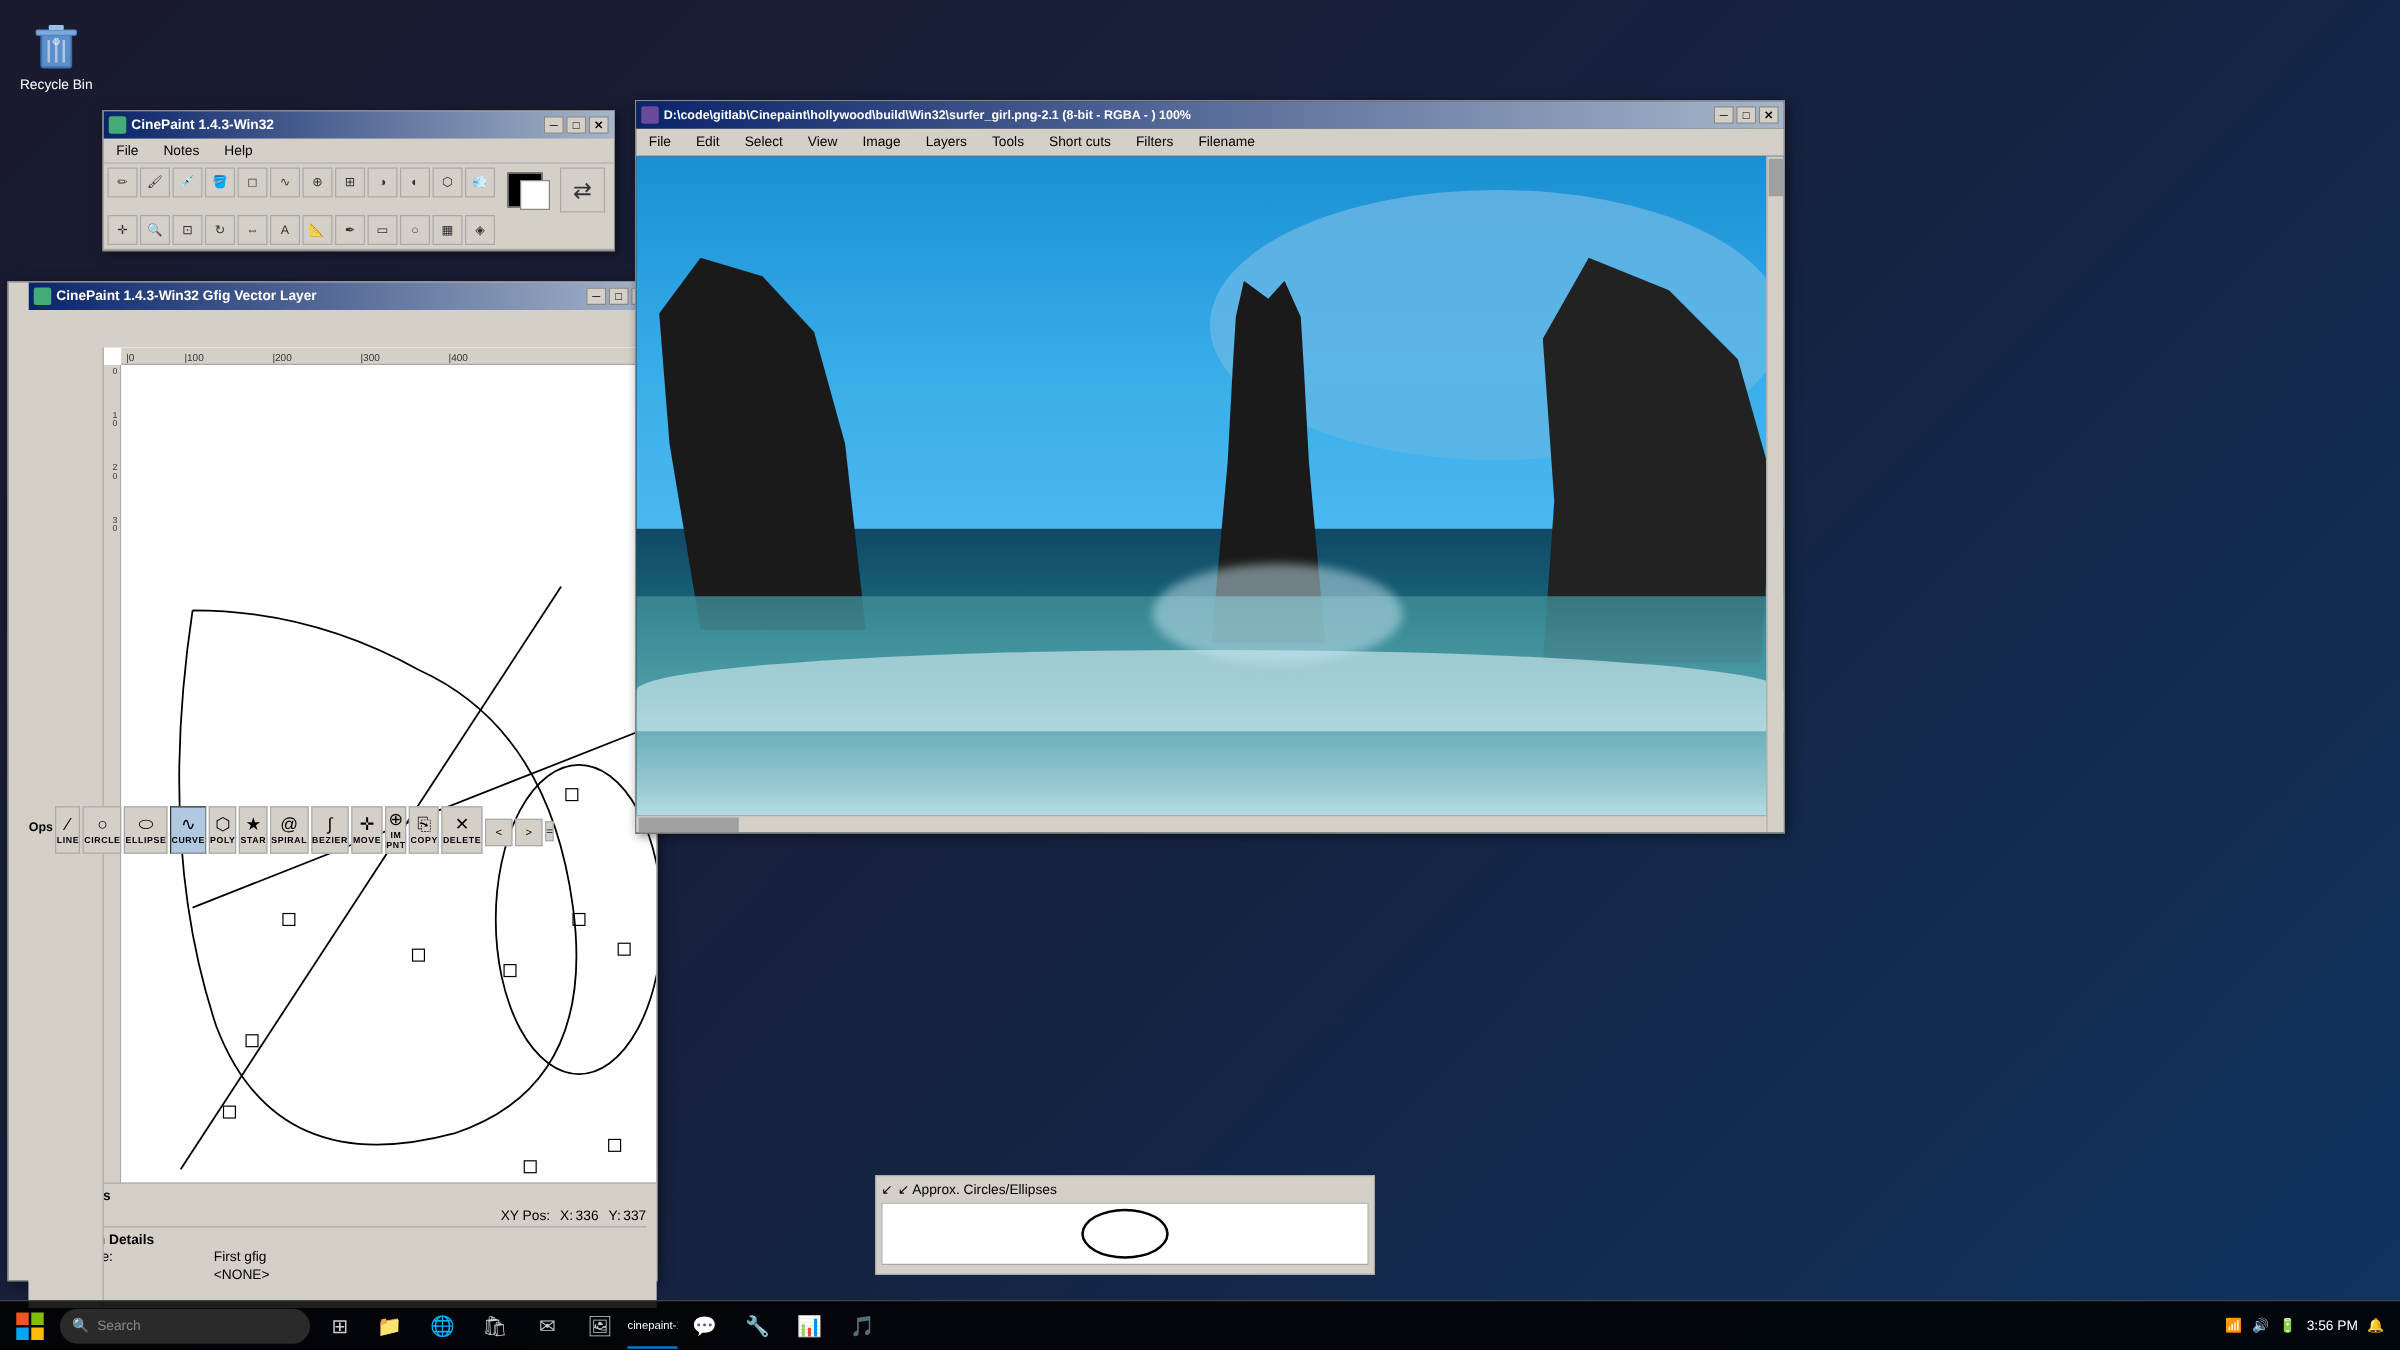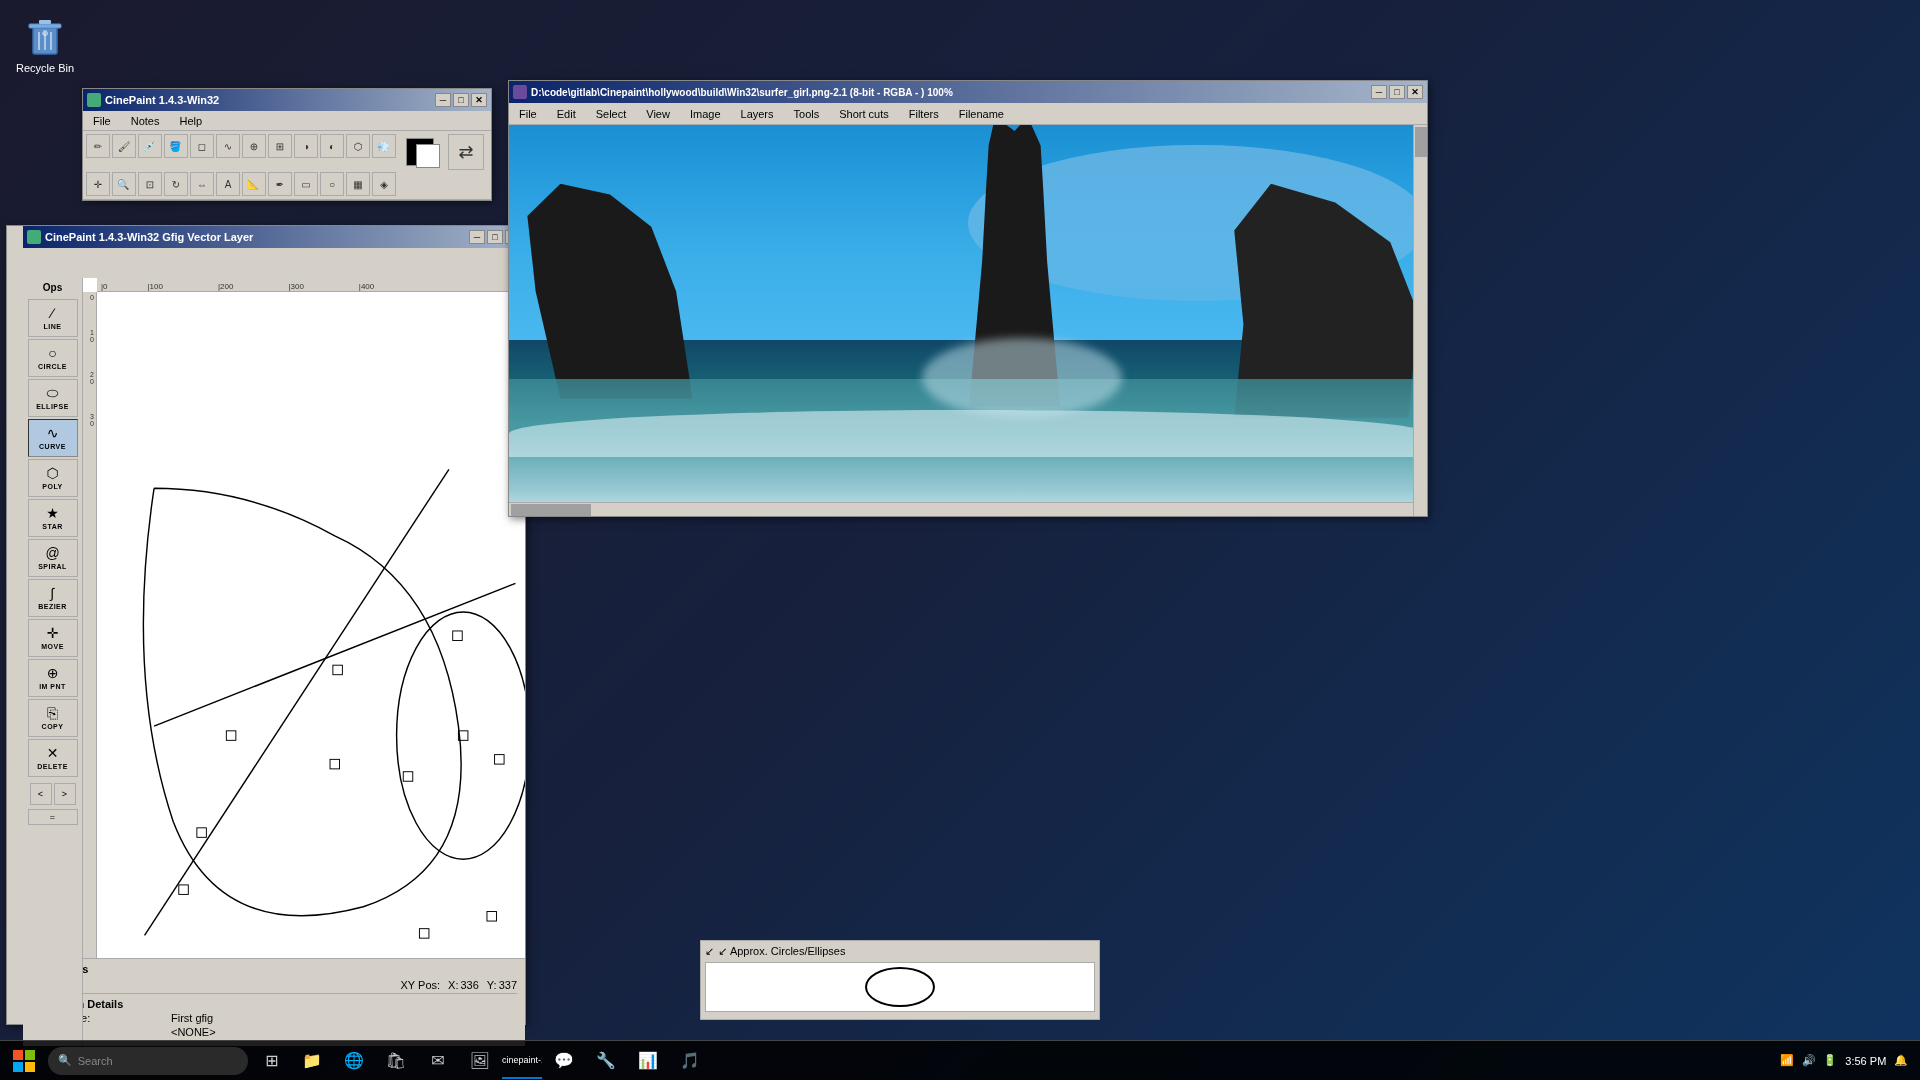--- a/index.html
+++ b/index.html
@@ -225,21 +225,21 @@
     
     .ops-sidebar {
       position: absolute;
       left: 0;
       top: 30px;
       width: 60px;
       height: calc(100% - 30px);
       background: #d4d0c8;
       border-right: 1px solid #aaa;
       display: flex;
-      flex-direction: column;
+      flex-direction: row;
       align-items: center;
       padding-top: 4px;
       gap: 2px;
       z-index: 10;
     }
     .ops-label {
       font-size: 10px;
       color: #000;
       font-weight: bold;
       margin-bottom: 4px;
@@ -335,21 +335,21 @@
       color: #000;
       font-weight: bold;
     }
 
     
     .image-window {
       position: absolute;
       top: 80px;
       left: 508px;
       width: 920px;
-      height: 437px;
+      height: 587px;
       background: #2a2a2a;
       border: 1px solid #888;
       box-shadow: 2px 2px 8px rgba(0,0,0,0.5);
     }
     .image-window .window-titlebar {
       background: linear-gradient(to right, #0a246a, #a6b5c9);
     }
     .image-menubar {
       height: 22px;
       background: #d4d0c8;
@@ -589,21 +589,21 @@
           <span style="margin-left:2px;">336</span>
           <span style="margin-left:8px;">Y:</span>
           <span style="margin-left:2px;">337</span>
         </div>
         <div style="width:100%; height:1px; background:#aaa; margin-bottom:4px;"></div>
         <div style="font-size:11px; font-weight:bold; margin-bottom:2px;">Collection Details</div>
         <div style="display:flex; font-size:11px; margin-bottom:2px;">
           <span style="width:140px;">Draw name:</span>
           <span>First gfig</span>
         </div>
-        <div style="display:flex; font-size:11px; margin-bottom:4px;">
+        <div style="display:flex; font-size:11px; margin-bottom:16px;">
           <span style="width:140px;">Filename:</span>
           <span>&lt;NONE&gt;</span>
         </div>
 
       </div>
     </div>
   </div>
 
   <div style="position:absolute; left:700px; bottom:60px; width:400px; height:80px; background:#d4d0c8; border:1px solid #aaa; padding:4px;">
     <div style="font-size:11px; margin-bottom:4px; display:flex; align-items:center;">

